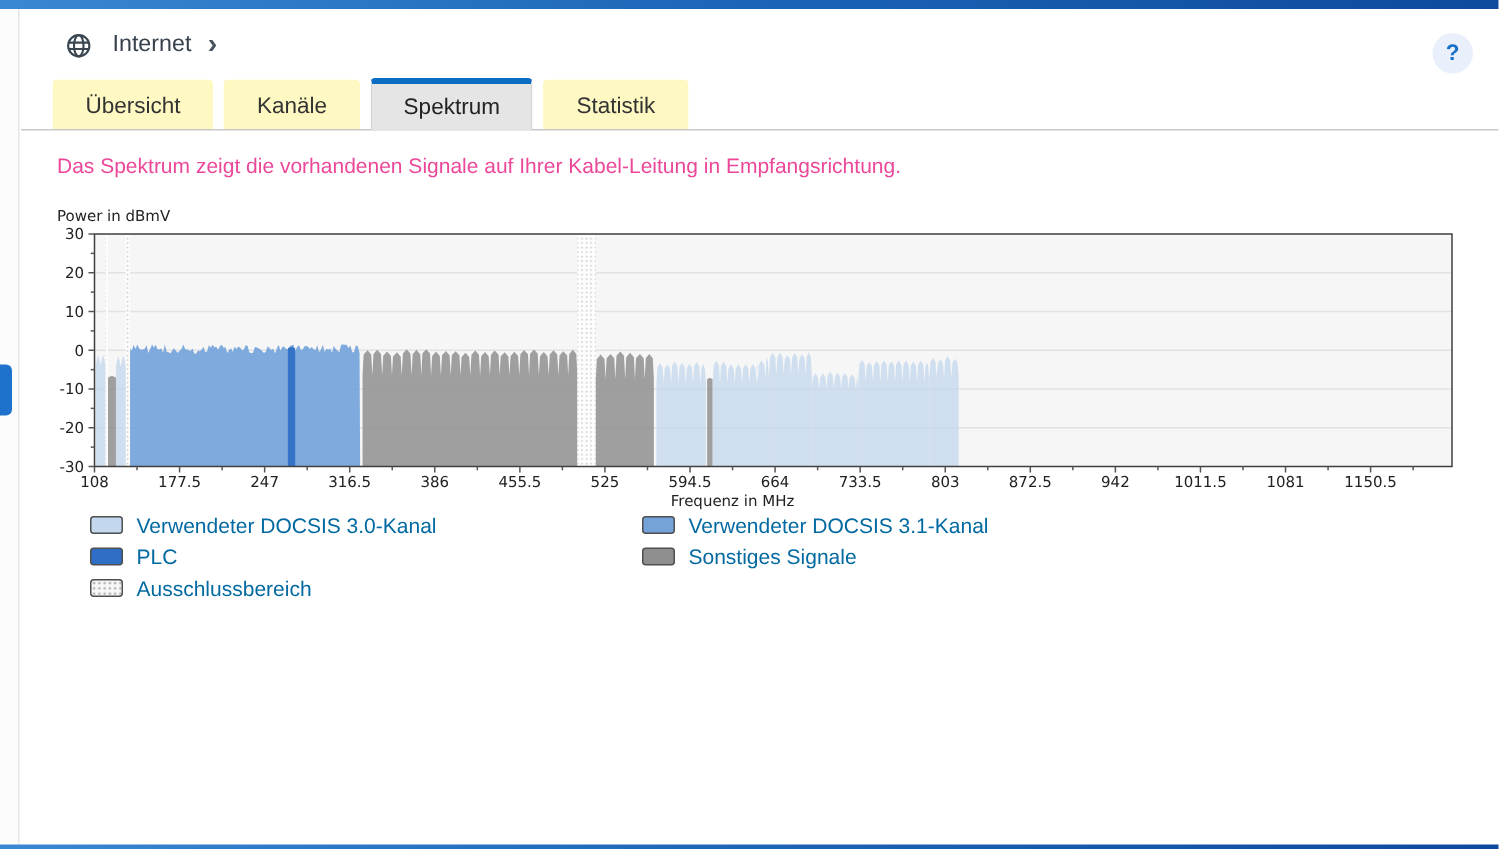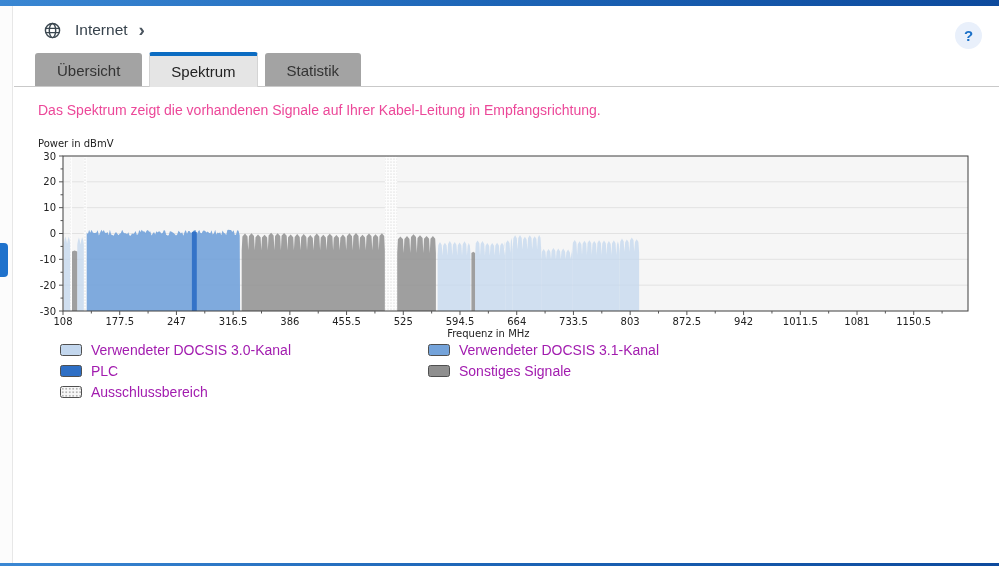--- a/index.html
+++ b/index.html
@@ -22,35 +22,35 @@
   .breadcrumb .globe{display:flex;margin-right:14px}
   .breadcrumb .crumb{color:#37424c}
   .breadcrumb .sep{margin:0 11px;font-size:19px;line-height:14px;color:#4a545e;font-weight:600}
 
   .help-btn{position:absolute;right:17px;top:16px;width:27px;height:27px;border:none;
     border-radius:50%;background:#e9f0fb;color:#1a70c8;font-weight:bold;font-size:15px;
     font-family:inherit;display:flex;align-items:center;justify-content:center;cursor:pointer}
 
   .tabbar{display:flex;align-items:flex-end;margin-top:13px;padding-left:21px;
     border-bottom:1px solid #c9c9c9}
-  .tab{height:33px;padding:0 21px;margin-right:7px;background:#a3a3a3;color:#333;
+  .tab{height:33px;padding:0 21px;margin-right:7px;background:#fef9c3;color:#333;
     border:1px solid transparent;border-bottom:none;border-radius:3px 3px 0 0;
     font-size:15px;font-family:inherit;cursor:pointer;line-height:31px}
   .tab.active{background:#e5e5e5;border-color:#d4d4d4;border-top:4px solid #0c6cc2;
     height:35px;margin-bottom:-1px;line-height:29px;color:#222}
 
   .description{margin:15px 0 16px 24px;font-size:14px;color:#ec4899}
 
   .chart-wrap{margin:15px 0 0 16px}
   svg{display:block;font-family:"DejaVu Sans","Liberation Sans",sans-serif}
 
   .legend{display:flex;margin:0 0 0 46px}
   .legend-col{display:flex;flex-direction:column;gap:5px}
   .legend-col.first{width:368px}
-  .legend-item{display:flex;align-items:center;font-size:14px;color:#a21caf}
+  .legend-item{display:flex;align-items:center;font-size:14px;color:#0369a1}
   .swatch{width:22px;height:12px;border:1.5px solid #4f4f4f;border-radius:2.5px;
     margin-right:9px;flex:none}
   .swatch.exclusion{background-color:#f8f8f8;
     background-image:radial-gradient(#b5b5b5 0.8px,transparent 1px);
     background-size:3.5px 3.5px}
 </style>
 </head>
 <body>
 
 <div class="topbar"></div>
@@ -70,20 +70,21 @@
       </svg>
     </span>
     <span class="crumb">Internet</span>
     <span class="sep">›</span>
   </div>
 
   <button class="help-btn">?</button>
 
   <div class="tabbar">
     <button class="tab">Übersicht</button>
+    <button class="tab">Kanäle</button>
     <button class="tab active">Spektrum</button>
     <button class="tab">Statistik</button>
   </div>
 
   <div class="description">Das Spektrum zeigt die vorhandenen Signale auf Ihrer Kabel-Leitung in Empfangsrichtung.</div>
 
   <div class="chart-wrap">
     <svg id="spectrum-svg" width="950" height="208">
         <defs>
           <pattern id="excl" width="3" height="3" patternUnits="userSpaceOnUse">

